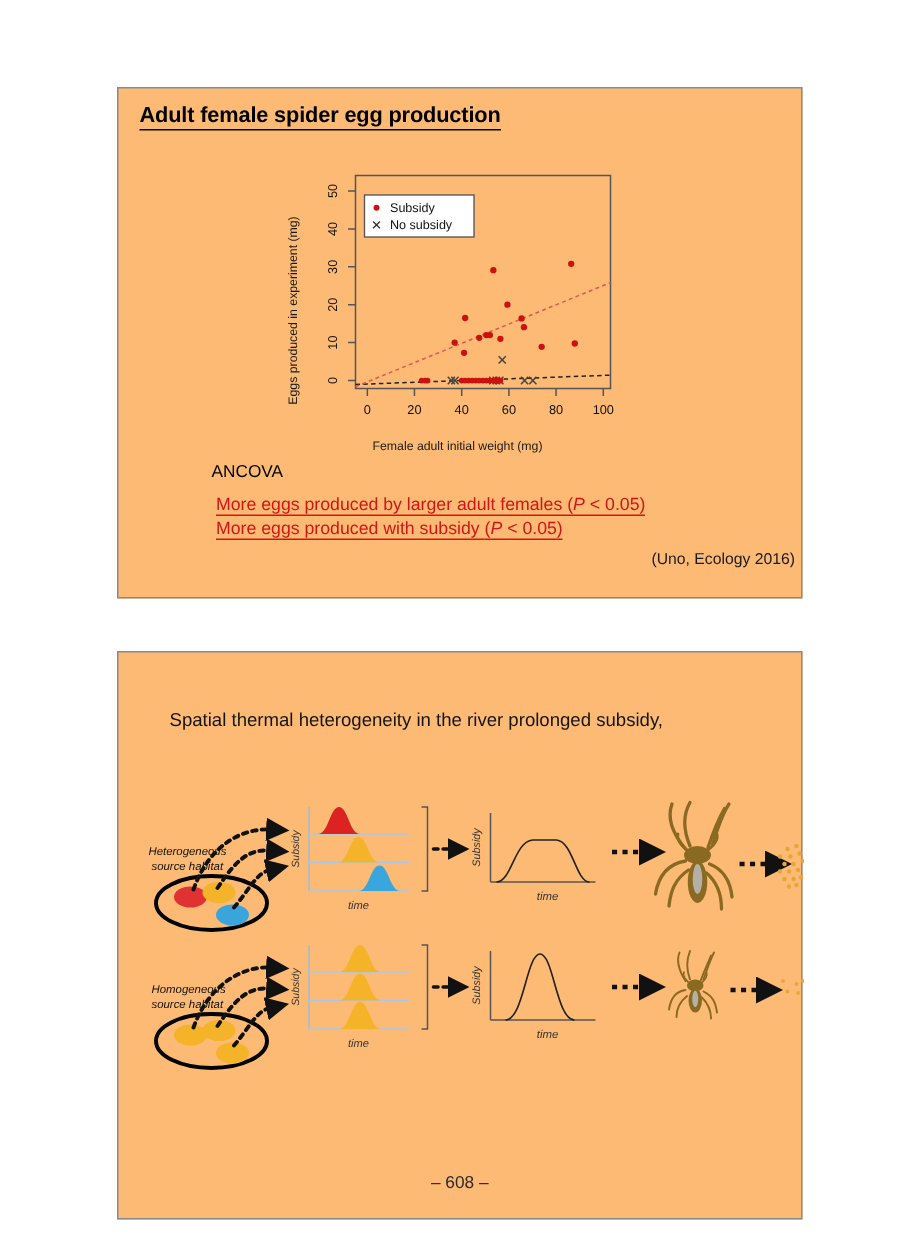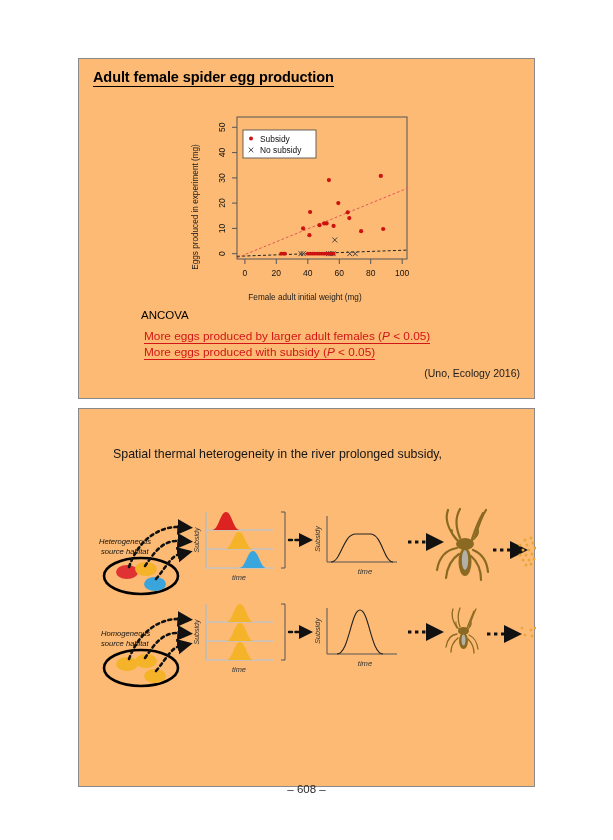--- a/index.html
+++ b/index.html
@@ -18,21 +18,21 @@
 
   
   .slide {
     position: absolute;
     box-sizing: border-box;
     border: 1px solid #8a8a8a;
     background: #fdba74;
     padding-left: 20px;
   }
   #slide-top    { left: 78px;  top: 58px;  width: 457px; height: 341px; }
-  #slide-bottom { left: 78px;  top: 408px; width: 457px; height: 379px; }
+  #slide-bottom { left: 78px;  top: 434px; width: 457px; height: 379px; }
 
   
   .slide-title {
     position: absolute;
     left: 14px;
     top: 10px;
     font-size: 14.5px;
     font-weight: bold;
     letter-spacing: -0.1px;
     border-bottom: 1.6px solid #000;
@@ -64,21 +64,21 @@
     font-size: 11.8px;
     color: #d01616;
     white-space: nowrap;
   }
   .result-line .u { border-bottom: 1px solid #d01616; text-align: right; }
   .result-line .pital { font-style: italic; }
   #result-1 { top: 270px; }
   #result-2 { top: 286px; }
   .citation {
     position: absolute;
-    right: 14px;
+    right: 4px;
     top: 308px;
     font-size: 10.5px;
     color: #1b1b1b;
     white-space: nowrap;
   }
 
   
   .slide2-heading {
     position: absolute;
     left: 34px;

